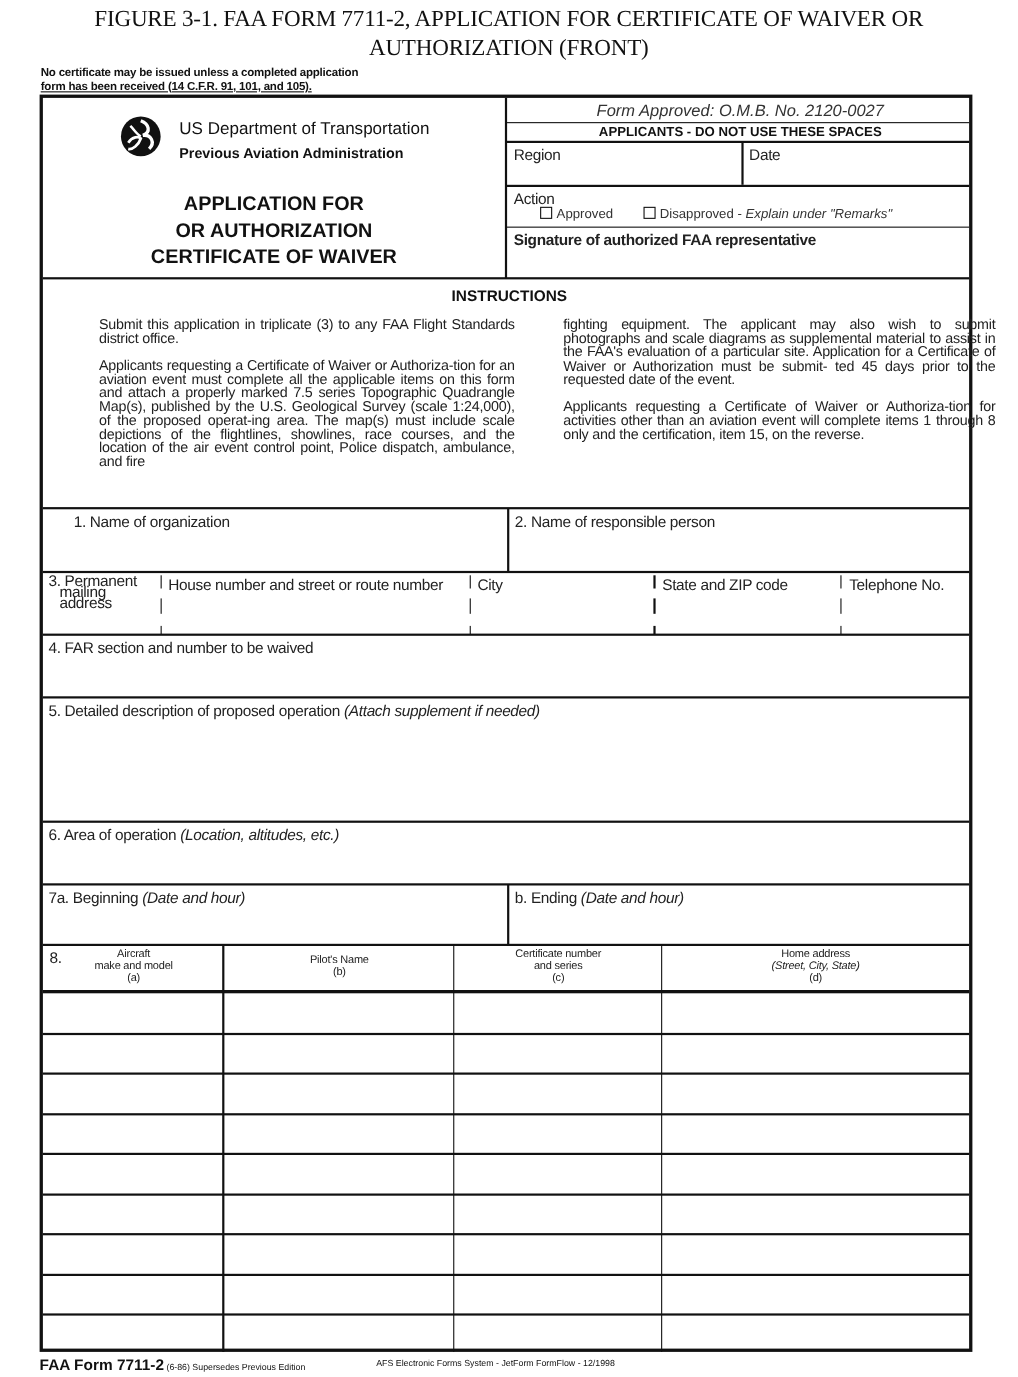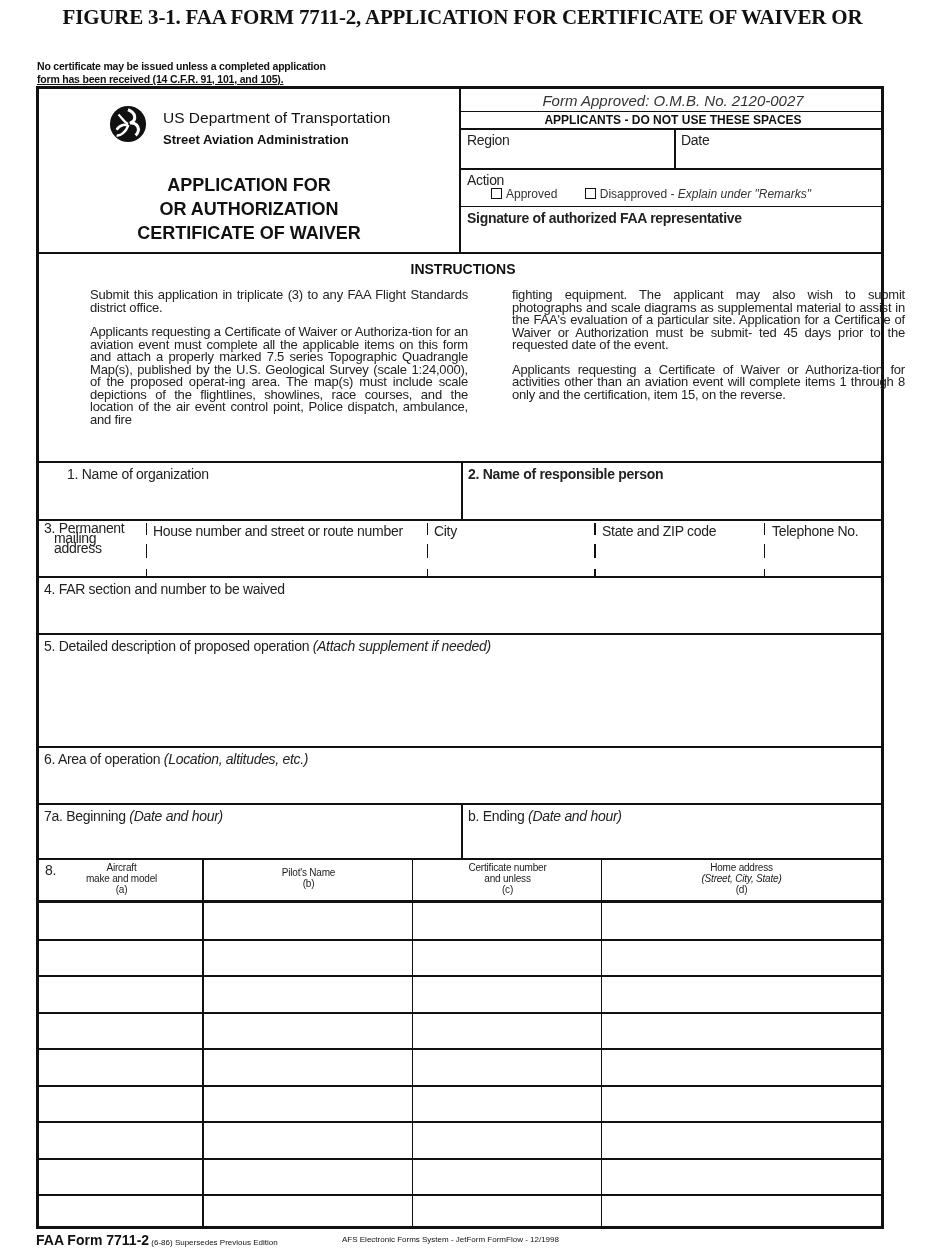--- a/index.html
+++ b/index.html
@@ -2,21 +2,21 @@
 <html><head>
 <meta charset="utf-8">
 <style>
   * { box-sizing: border-box; margin: 0; padding: 0; }
   html, body { width: 925px; height: 1252px; background: #fff; overflow: hidden; }
   body { position: relative; font-family: "Liberation Sans", sans-serif; color: #111; }
 
   .fig-title {
     position: absolute; left: 0; top: 4px; width: 925px;
     text-align: center; font-family: "Liberation Serif", serif;
-    font-weight: bold; font-size: 21px; line-height: 26px; letter-spacing: -0.2px;
+    font-weight: normal; font-size: 21px; line-height: 26px; letter-spacing: -0.2px;
   }
   .notice {
     position: absolute; left: 37px; top: 60px; width: 400px;
     font-size: 10.5px; line-height: 13px; font-weight: bold; letter-spacing: -0.2px;
   }
 
   .form {
     position: absolute; left: 36px; top: 86px; width: 848px; height: 1143px;
     border: 3px solid #111;
   }
@@ -50,40 +50,41 @@
   .footer-left small { font-size: 8px; font-weight: normal; }
   .footer-right { position: absolute; left: 342px; top: 1235px; font-size: 8px; }
 
   .field { position: absolute; }
 </style>
 </head>
 <body>
 
 <div class="fig-title">
   <div>FIGURE 3-1.  FAA FORM 7711-2, APPLICATION FOR CERTIFICATE OF WAIVER OR</div>
+  <div>AUTHORIZATION (FRONT)</div>
 </div>
 
 <div class="notice">
   <div>No certificate may be issued unless a completed application</div>
   <div style="text-decoration: underline;">form has been received (14 C.F.R. 91, 101, and 105).</div>
 </div>
 
 <div class="form">
 
   <div class="vline" style="left:420px; top:0; height:164px;"></div>
   <div class="hline" style="left:0; top:163px; width:842px;"></div>
 
   <svg class="logo" viewBox="0 0 40 40">
     <circle cx="20" cy="20" r="19" fill="#111"></circle>
     <path d="M20 5 C28 8, 30 16, 22 19 C30 18, 34 26, 28 32" stroke="#fff" stroke-width="3.2" fill="none"></path>
     <path d="M8 26 C12 20, 18 20, 20 22 C18 28, 12 33, 8 32" stroke="#fff" stroke-width="2.6" fill="none"></path>
     <path d="M10 10 C14 14, 16 18, 20 20" stroke="#fff" stroke-width="2.4" fill="none"></path>
   </svg>
   <div class="dot-line1">US Department of Transportation</div>
-  <div class="dot-line2">Street Aviation Administration</div>
+  <div class="dot-line2">Previous Aviation Administration</div>
   <div class="app-title">
     <div>APPLICATION FOR</div>
     <div>OR AUTHORIZATION</div>
     <div>CERTIFICATE OF WAIVER</div>
   </div>
 
   <div class="omb">Form Approved: O.M.B. No. 2120-0027</div>
   <div class="hline thin" style="left:421px; top:22px; width:421px;"></div>
   <div class="no-use">APPLICANTS - DO NOT USE THESE SPACES</div>
   <div class="hline" style="left:421px; top:39px; width:421px;"></div>
@@ -115,21 +116,21 @@
   <div class="instr-col" style="left:437px; width:393px;">
     <p>fighting equipment. The applicant may also wish to submit photographs and scale diagrams as supplemental material to assist in the FAA's evaluation of a particular site. Application for a Certificate of Waiver or Authorization must be submit- ted 45 days prior to the requested date of the event.</p>
     <p>Applicants requesting a Certificate of Waiver or Authoriza-tion for activities other than an aviation event will complete items 1 through 8 only and the certification, item 15, on the reverse.</p>
   </div>
   <div class="hline" style="left:0; top:372px; width:842px;"></div>
 
   <div class="field" style="left:0; top:374px; width:422px; height:56px;">
     <div class="label" style="left:5px; top:3px;margin-left:23px;">1. Name of organization</div>
   </div>
   <div class="vline" style="left:422px; top:373px; height:58px;"></div>
-  <div class="field" style="left:424px; top:374px; width:418px; height:56px;font-weight:bold;">
+  <div class="field" style="left:424px; top:374px; width:418px; height:56px;">
     <div class="label" style="left:5px; top:3px;">2. Name of responsible person</div>
   </div>
   <div class="hline" style="left:0; top:430px; width:842px;"></div>
 
   <div class="label" style="left:5px; top:434px; line-height:10px;">
     <div>3. Permanent</div>
     <div style="padding-left:10px;">mailing</div>
     <div style="padding-left:10px;">address</div>
   </div>
   <div class="vline thin" style="left:107px; top:434px; height:12px;"></div>
@@ -187,21 +188,21 @@
     <div>Aircraft</div>
     <div>make and model</div>
     <div>(a)</div>
   </div>
   <div class="table-head" style="left:165px; top:778px; width:209px;">
     <div>Pilot's Name</div>
     <div>(b)</div>
   </div>
   <div class="table-head" style="left:374px; top:773px; width:189px;">
     <div>Certificate number</div>
-    <div>and unless</div>
+    <div>and series</div>
     <div>(c)</div>
   </div>
   <div class="table-head" style="left:563px; top:773px; width:279px;">
     <div>Home address</div>
     <div style="font-style:italic;">(Street, City, State)</div>
     <div>(d)</div>
   </div>
   <div class="hline" style="left:0; top:811px; width:842px; border-top-width:3px;"></div>
 
   <div class="vline" style="left:163px; top:770px; height:370px;"></div>

